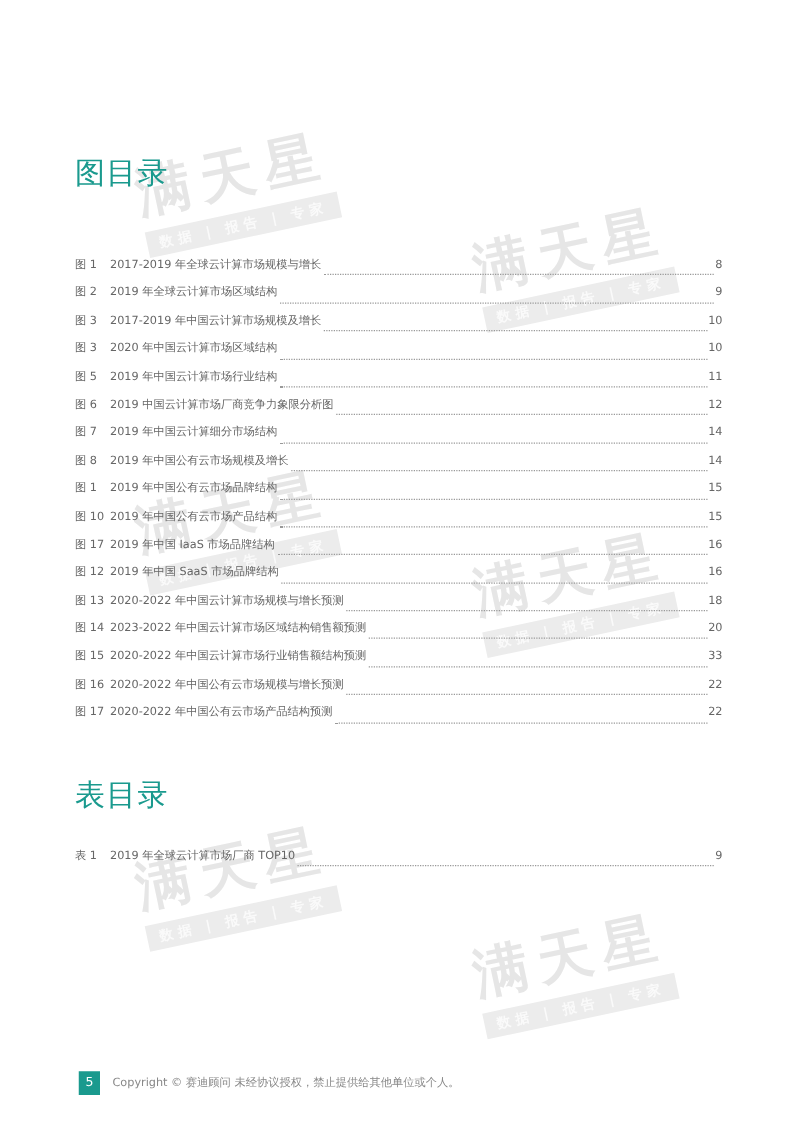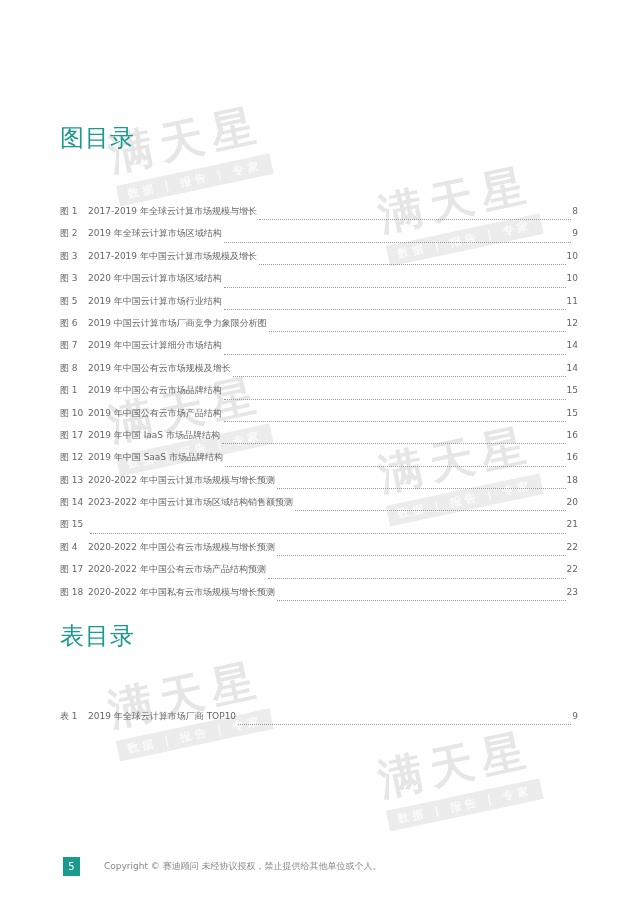--- a/index.html
+++ b/index.html
@@ -10,21 +10,21 @@
   .wm .small { font-size:11px; letter-spacing:4px; background:#ececec; color:#fafafa; display:inline-block; padding:3px 10px; margin-top:-4px; }
   .section-title { position:absolute; left:60px; font-size:24px; font-weight:normal; color:#1a9a8e; z-index:1; letter-spacing:1px; }
   .toc { position:absolute; left:60px; width:518px; z-index:1; }
   .row { display:flex; align-items:baseline; height:22.4px; font-size:9px; color:#666; white-space:nowrap; }
   .row .prefix { width:28px; flex:none; }
   .row .title { flex:none; }
   .row .dots { flex:1; border-bottom:1px dotted #999; margin:0 1px 2px 2px; height:0; align-self:flex-end; margin-bottom:7px; }
   .row .page { flex:none; }
   .footer { position:absolute; left:63px; top:857px; display:flex; align-items:center; z-index:1; }
   .badge { width:17px; height:19px; background:#1a9a8e; color:#fff; font-size:10px; display:flex; align-items:center; justify-content:center; }
-  .copy { margin-left:24px; font-size:9px; color:#888;text-align:center; }
+  .copy { margin-left:10px; font-size:9px; color:#888;text-align:center; }
 </style>
 </head>
 <body>
 
 <div class="wm" style="left:110px;top:110px;">
   <span class="big">满天星</span>
   <span class="small">数据 | 报告 | 专家</span>
 </div>
 <div class="wm" style="left:380px;top:170px;">
   <span class="big">满天星</span>
@@ -129,46 +129,41 @@
       <span class="page">18</span>
     </div>
     <div class="row">
       <span class="prefix">图 14</span>
       <span class="title">2023-2022 年中国云计算市场区域结构销售额预测</span>
       <span class="dots"></span>
       <span class="page">20</span>
     </div>
     <div class="row">
       <span class="prefix">图 15</span>
+      <span class="title">2020-2022 年中国云计算市场行业销售额结构预测</span>
       <span class="dots"></span>
-      <span class="page">21</span>
+      <span class="page">33</span>
     </div>
     <div class="row">
-      <span class="prefix">图 4</span>
+      <span class="prefix">图 16</span>
       <span class="title">2020-2022 年中国公有云市场规模与增长预测</span>
       <span class="dots"></span>
       <span class="page">22</span>
     </div>
     <div class="row">
       <span class="prefix">图 17</span>
       <span class="title">2020-2022 年中国公有云市场产品结构预测</span>
       <span class="dots"></span>
       <span class="page">22</span>
     </div>
-    <div class="row">
-      <span class="prefix">图 18</span>
-      <span class="title">2020-2022 年中国私有云市场规模与增长预测</span>
-      <span class="dots"></span>
-      <span class="page">23</span>
-    </div>
   </div>
 
 <div class="section-title" style="top:620px;">表目录</div>
 
-<div class="toc" style="top:710px;" id="tab-list">
+<div class="toc" style="top:678px;" id="tab-list">
     <div class="row">
       <span class="prefix">表 1</span>
       <span class="title">2019 年全球云计算市场厂商 TOP10</span>
       <span class="dots"></span>
       <span class="page">9</span>
     </div>
   </div>
 
 <div class="footer">
   <div class="badge">5</div>

